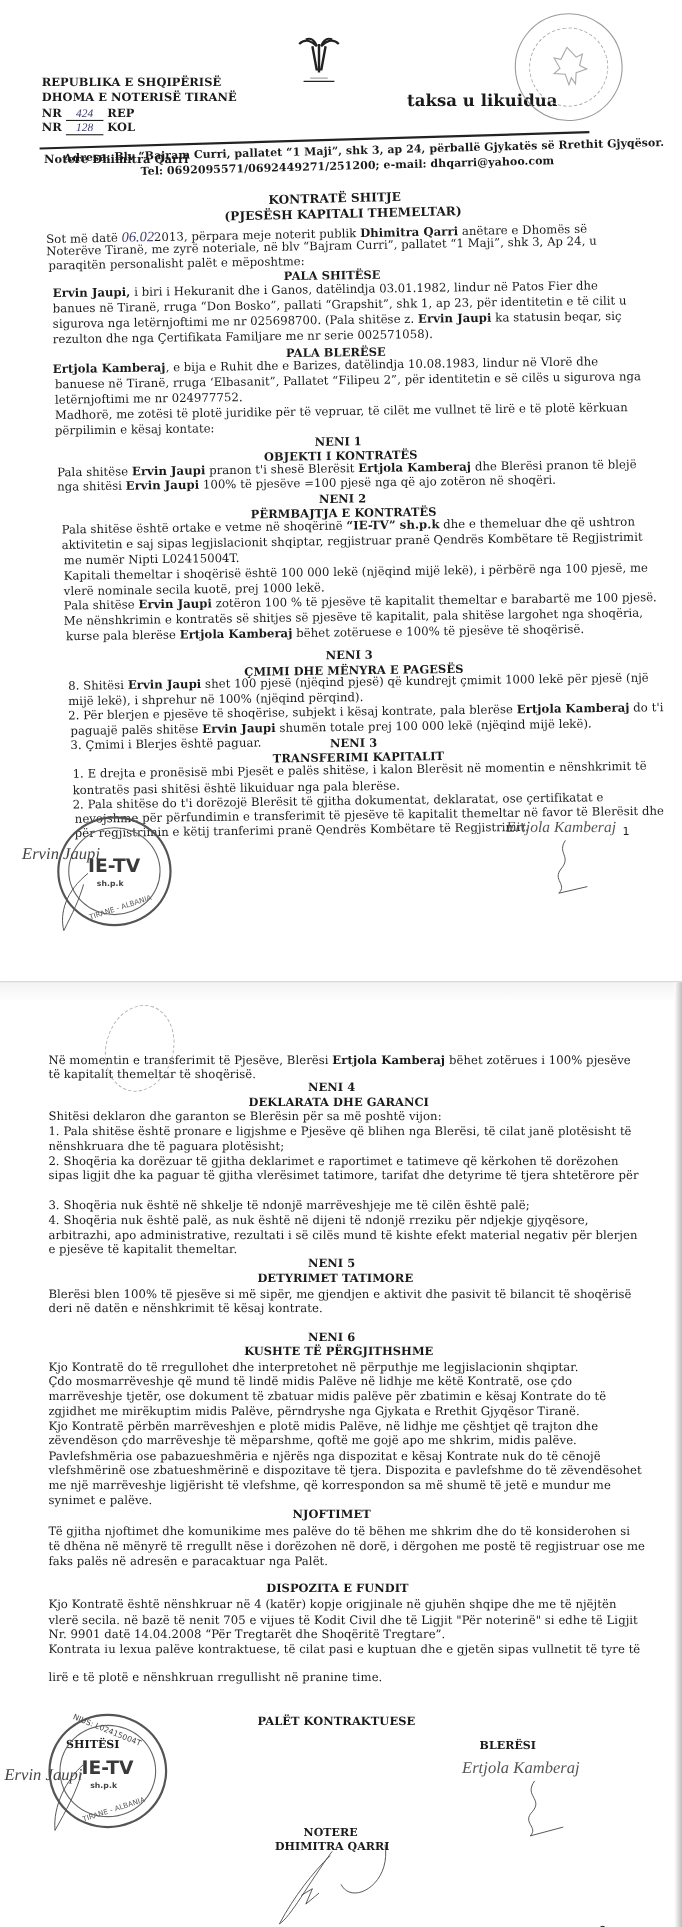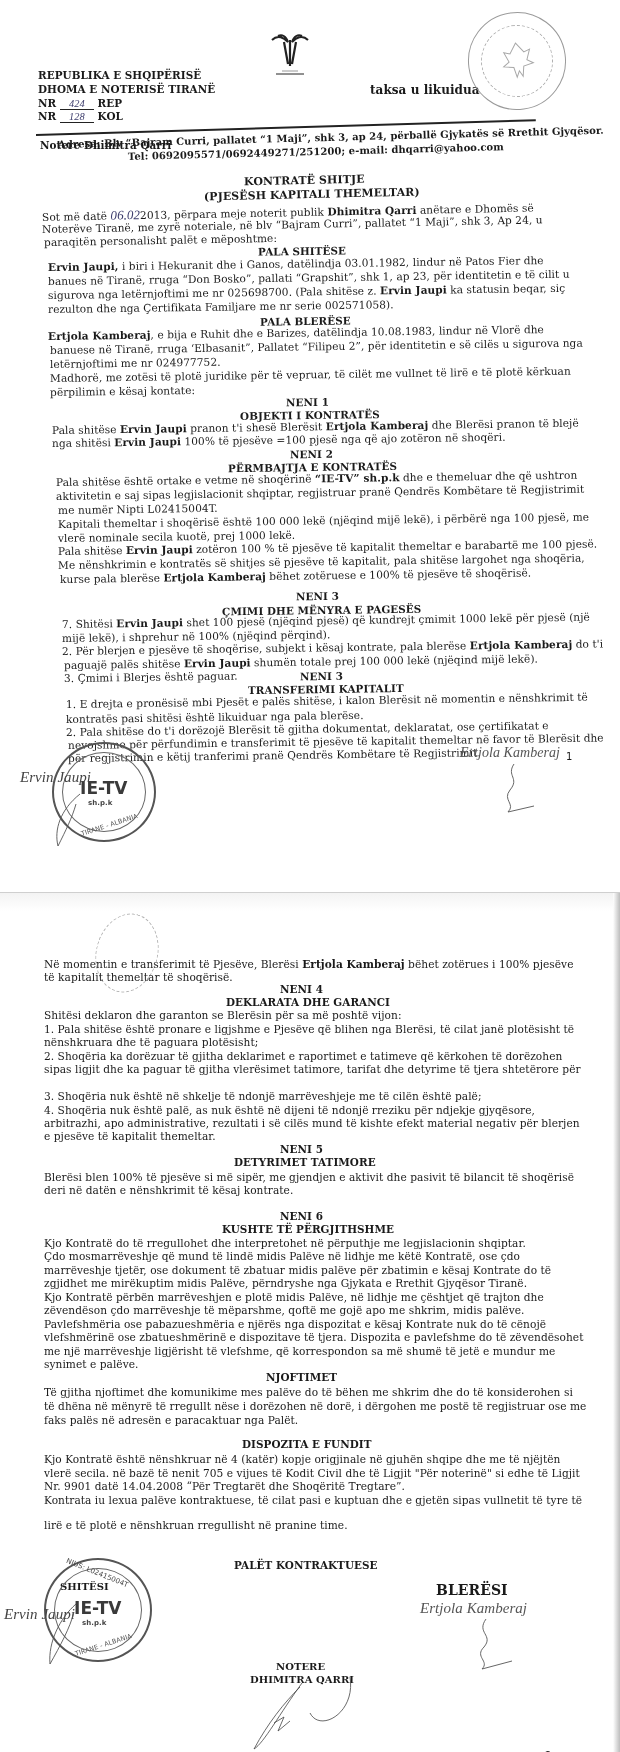--- a/index.html
+++ b/index.html
@@ -42,21 +42,21 @@
     <span>NR</span>
     <span class="handwritten" style="display:inline-block;width:34px;border-bottom:1px solid #222;text-align:center;font-weight:normal;">424</span>
     <span>REP</span>
   </div>
   <div class="t hdr" style="left:38px;top:111px;">
     <span>NR</span>
     <span class="handwritten" style="display:inline-block;width:34px;border-bottom:1px solid #222;text-align:center;font-weight:normal;">128</span>
     <span>KOL</span>
   </div>
   <div class="t hdr" style="left:40px;top:140px;">Notere  Dhimitra Qarri</div>
-  <div class="t hdr" style="left:370px;top:84px;font-size:12px;">taksa u likuidua</div>
+  <div class="t hdr" style="left:370px;top:84px;font-size:15px;">taksa u likuidua</div>
 
   <div class="stamp-round" style="left:468px;top:12px;width:98px;height:98px;border-color:#9a9a9a;transform:rotate(-8deg);">
     <div class="stamp-inner" style="left:12px;top:12px;width:72px;height:72px;border-style:dashed;border-color:#b0b0b0;"></div>
     <svg viewBox="0 0 98 98" style="position:absolute;left:0;top:0;width:98px;height:98px;">
       <path d="M49 30 L42 40 L36 38 L40 48 L34 52 L44 54 L46 64 L49 58 L52 64 L54 54 L64 52 L58 48 L62 38 L56 40 Z" fill="none" stroke="#a8a8a8" stroke-width="1"></path>
     </svg>
   </div>
 
   <div class="rule" style="left:36px;top:134px;width:500px;transform:rotate(-1.7deg);"></div>
 
@@ -113,21 +113,21 @@
     <span>Pala shitëse </span><span class="b">Ervin Jaupi</span><span> zotëron 100 % të pjesëve të kapitalit themeltar e barabartë me 100 pjesë.</span>
   </div>
   <div class="t" style="left:58px;top:560px;transform:rotate(-0.8deg);transform-origin:left;">Me nënshkrimin e kontratës së shitjes së pjesëve të kapitalit, pala shitëse largohet nga shoqëria,</div>
   <div class="t" style="left:60px;top:574px;transform:rotate(-0.8deg);transform-origin:left;">
     <span>kurse pala blerëse </span><span class="b">Ertjola Kamberaj</span><span> bëhet zotëruese e 100% të pjesëve të shoqërisë.</span>
   </div>
 
   <div class="t hdr" style="left:296px;top:591px;transform:rotate(-0.8deg);">NENI 3</div>
   <div class="t hdr" style="left:222px;top:605px;transform:rotate(-0.8deg);">ÇMIMI DHE MËNYRA E PAGESËS</div>
   <div class="t" style="left:62px;top:619px;transform:rotate(-0.8deg);transform-origin:left;">
-    <span>7.  Shitësi </span><span class="b">Ervin Jaupi</span><span> shet 100 pjesë (njëqind pjesë) që kundrejt çmimit 1000 lekë për pjesë (një</span>
+    <span>8.  Shitësi </span><span class="b">Ervin Jaupi</span><span> shet 100 pjesë (njëqind pjesë) që kundrejt çmimit 1000 lekë për pjesë (një</span>
   </div>
   <div class="t" style="left:62px;top:633px;transform:rotate(-0.8deg);transform-origin:left;">mijë lekë), i shprehur në 100% (njëqind përqind).</div>
   <div class="t" style="left:62px;top:646px;transform:rotate(-0.8deg);transform-origin:left;">
     <span>2.  Për blerjen e pjesëve të shoqërise, subjekt i kësaj kontrate, pala blerëse </span><span class="b">Ertjola Kamberaj</span><span> do t'i</span>
   </div>
   <div class="t" style="left:64px;top:660px;transform:rotate(-0.8deg);transform-origin:left;">
     <span>paguajë palës shitëse </span><span class="b">Ervin Jaupi</span><span> shumën totale prej 100 000 lekë (njëqind mijë lekë).</span>
   </div>
   <div class="t" style="left:64px;top:673px;transform:rotate(-0.8deg);transform-origin:left;">3.  Çmimi i Blerjes është paguar.</div>
 
@@ -204,21 +204,21 @@
 
   <div class="t hdr" style="left:242px;top:546px;">DISPOZITA E FUNDIT</div>
   <div class="t" style="left:44px;top:561px;">Kjo Kontratë është nënshkruar në 4 (katër) kopje origjinale në gjuhën shqipe dhe me të njëjtën</div>
   <div class="t" style="left:44px;top:575px;">vlerë secila. në bazë të nenit 705 e vijues të Kodit Civil dhe të Ligjit "Për noterinë" si edhe të Ligjit</div>
   <div class="t" style="left:44px;top:588px;">Nr. 9901 datë 14.04.2008 “Për Tregtarët dhe Shoqëritë Tregtare”.</div>
   <div class="t" style="left:44px;top:602px;">Kontrata iu lexua palëve kontraktuese, të cilat pasi e kuptuan dhe e gjetën sipas vullnetit të tyre të</div>
   <div class="t" style="left:44px;top:615px;margin-top:12px;">lirë e të plotë e nënshkruan rregullisht në pranine time.</div>
 
   <div class="t hdr" style="left:234px;top:640px;margin-top:27px;">PALËT KONTRAKTUESE</div>
   <div class="t hdr" style="left:60px;top:689px;font-size:10px;">SHITËSI</div>
-  <div class="t hdr" style="left:436px;top:690px;font-size:14px;">BLERËSI</div>
+  <div class="t hdr" style="left:436px;top:690px;font-size:10px;">BLERËSI</div>
 
   <div class="stamp-round" style="left:44px;top:665px;width:108px;height:104px;border-color:#555;border-width:2px;">
     <div class="stamp-inner" style="left:8px;top:8px;width:88px;height:84px;border-color:#666;"></div>
     <div class="t" style="left:18px;top:10px;font-size:7px;color:#444;font-family:'DejaVu Sans',sans-serif;transform:rotate(22deg);">NIUS: L02415004T</div>
     <div class="t hdr" style="left:28px;top:40px;font-size:17px;color:#3a3a3a;font-family:'DejaVu Sans',sans-serif;">IE-TV</div>
     <div class="t" style="left:36px;top:60px;font-size:7px;color:#444;font-family:'DejaVu Sans',sans-serif;font-weight:bold;">sh.p.k</div>
     <div class="t" style="left:28px;top:82px;font-size:6.5px;color:#555;font-family:'DejaVu Sans',sans-serif;transform:rotate(-18deg);">TIRANE - ALBANIA</div>
   </div>
 
   <div class="t handwritten" style="left:4px;top:714px;font-size:15px;color:#444;">Ervin Jaupi</div>

